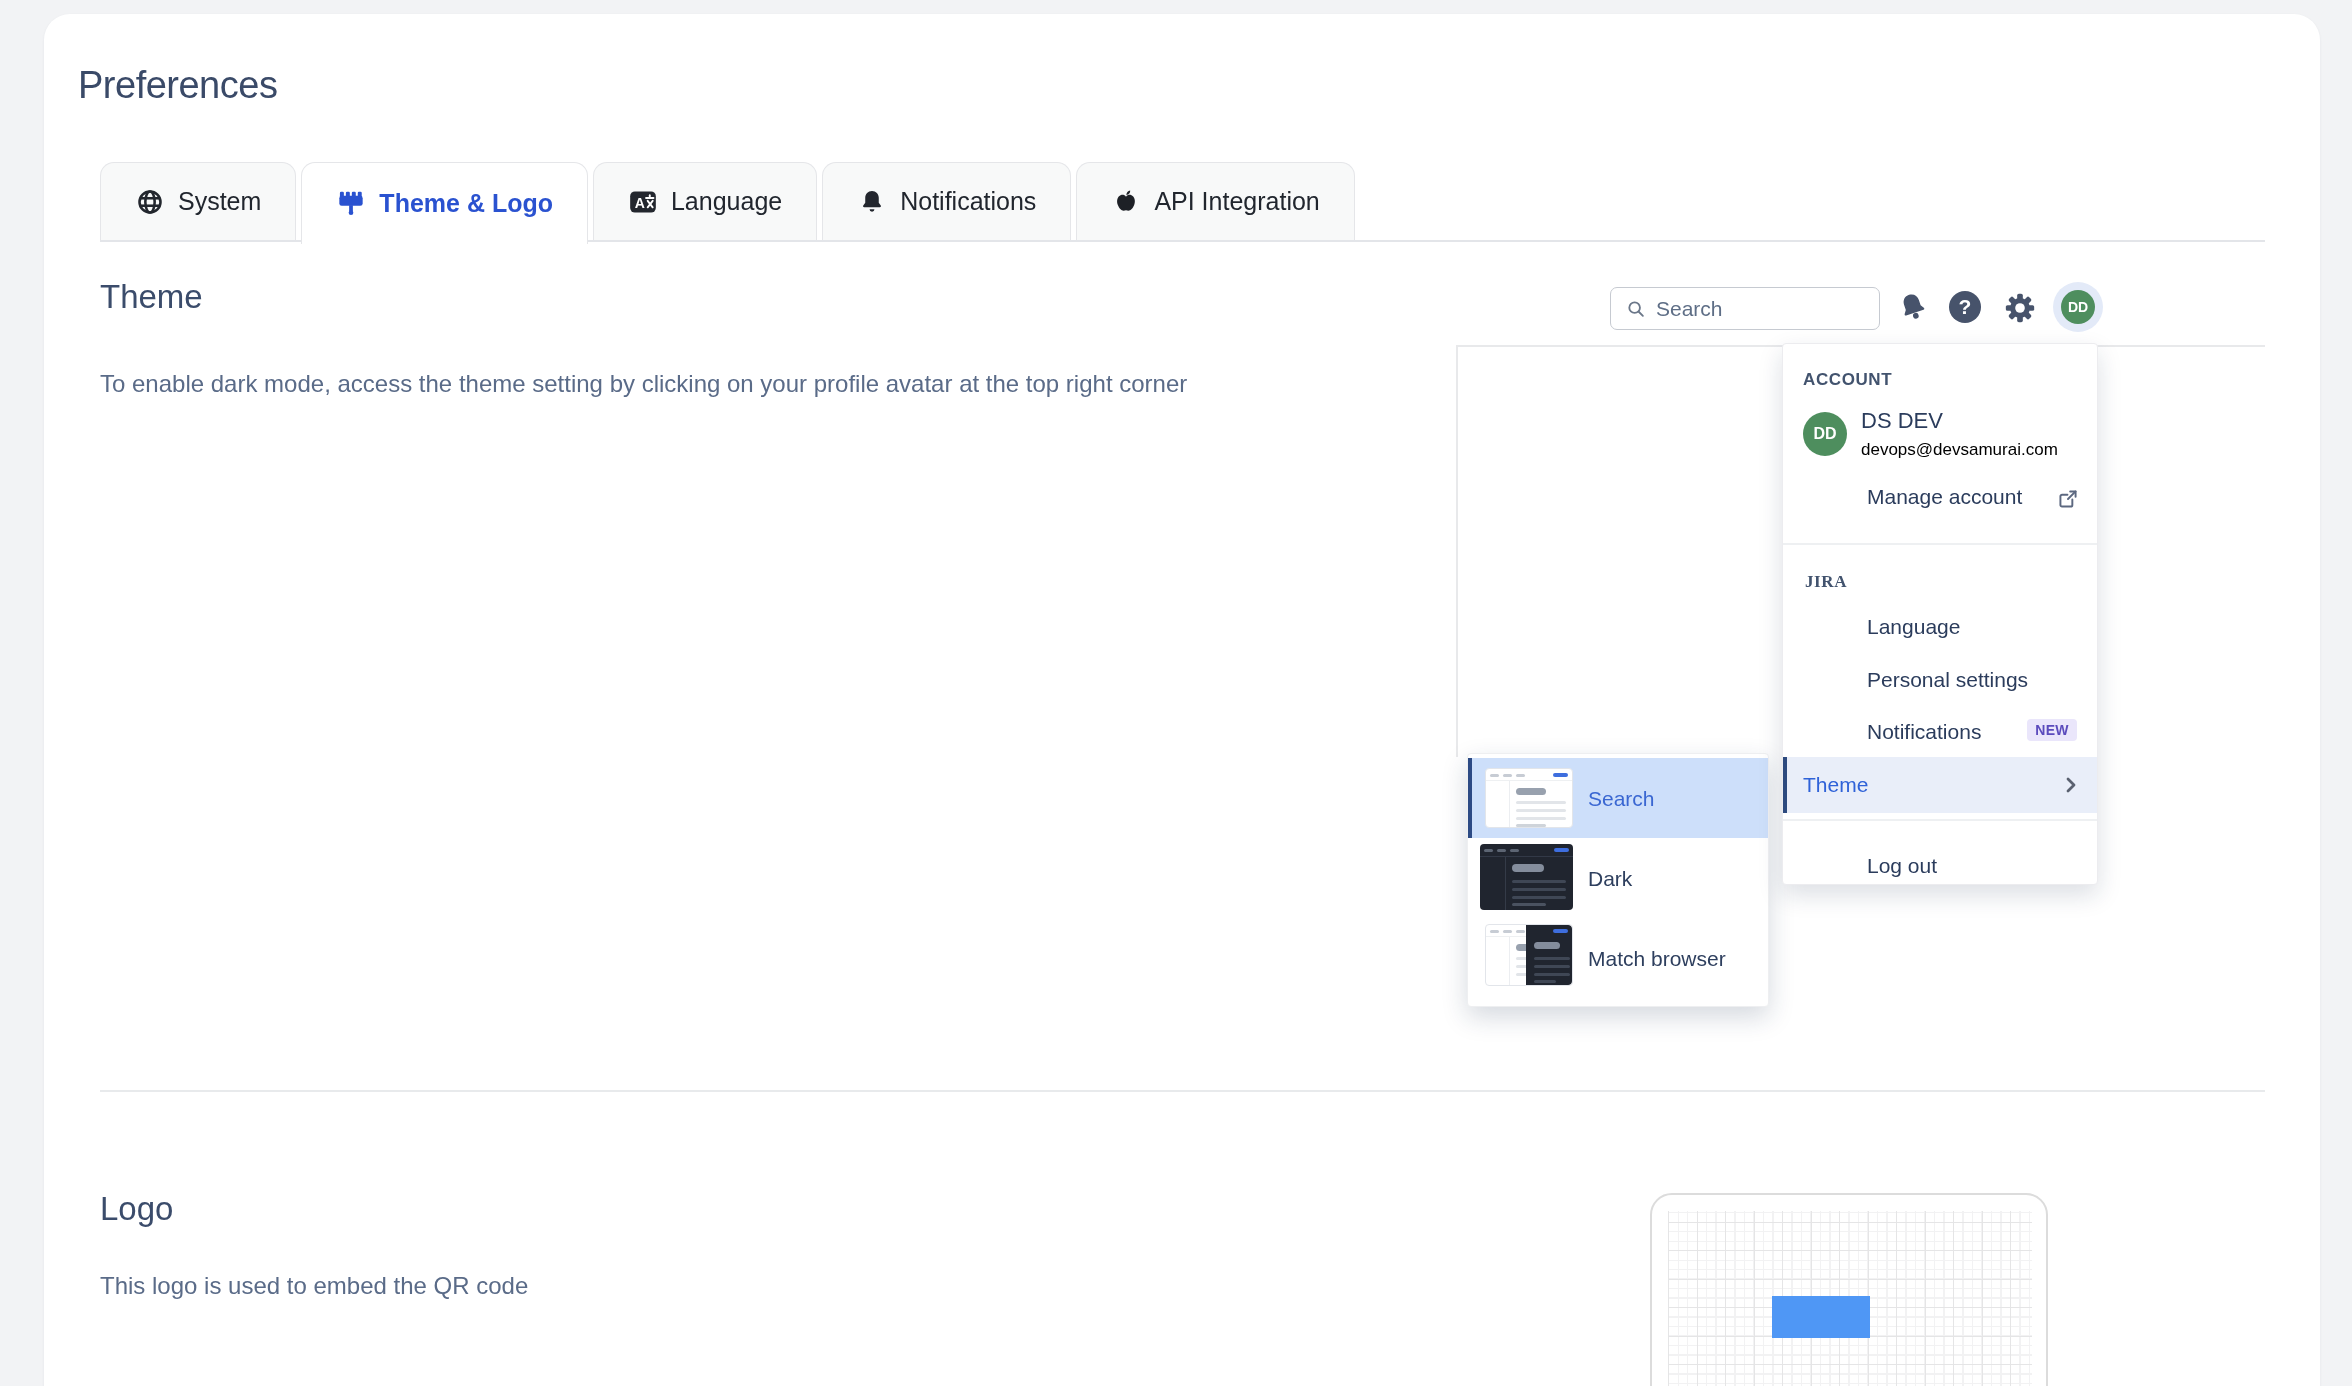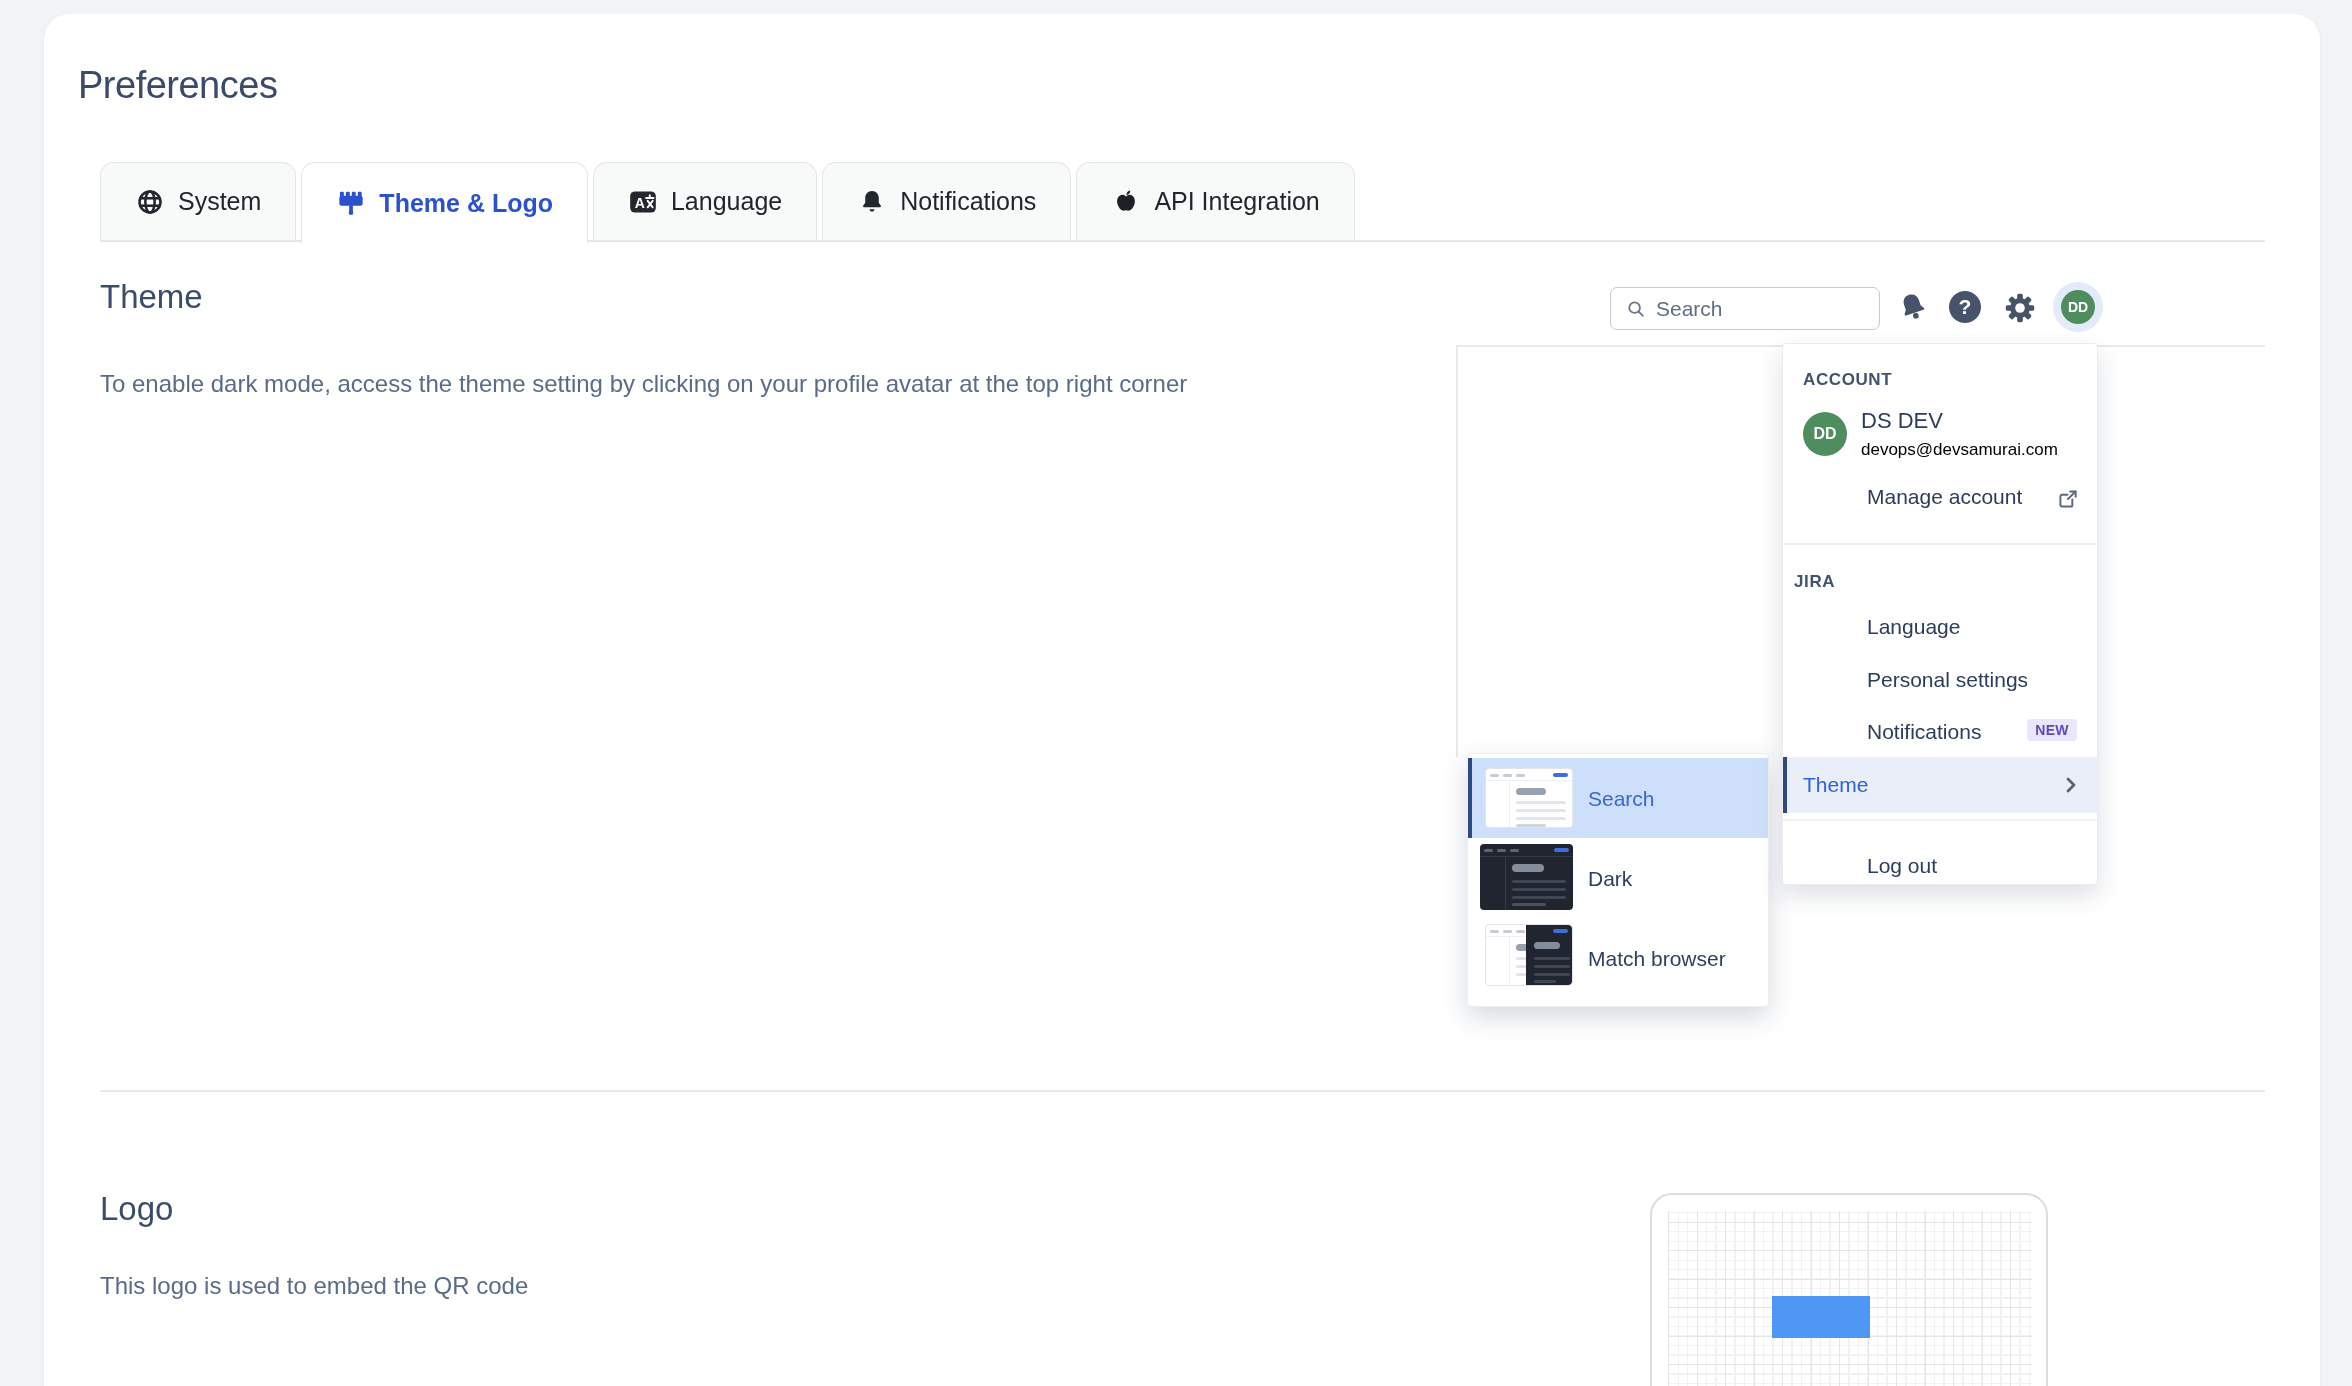--- a/index.html
+++ b/index.html
@@ -228,21 +228,21 @@
       <span>Manage account</span>
     </div>
     <div style="position:absolute; right:16px; top:142px;">
       <svg width="26" height="26" viewBox="0 0 24 24" fill="none" stroke="#5c6880" stroke-width="1.8" stroke-linecap="round" stroke-linejoin="round">
         <path d="M16 12.5v5a1.5 1.5 0 0 1-1.5 1.5h-8A1.5 1.5 0 0 1 5 17.5v-8A1.5 1.5 0 0 1 6.5 8h5"></path>
         <path d="M14 5h5v5"></path>
           <path d="M19 5l-7 7"></path>
       </svg>
     </div>
     <div class="menu-divider" style="top:199px;"></div>
-    <div class="group-label" style="top:228px; left:11px;">JIRA</div>
+    <div class="group-label" style="top:228px; left:22px;font-family:Liberation Serif, serif;">JIRA</div>
     <div class="menu-item" style="top:261px;">
       <span>Language</span>
     </div>
     <div class="menu-item" style="top:314px;">
       <span>Personal settings</span>
     </div>
     <div class="menu-item" style="top:366px;">
       <span>Notifications</span>
     </div>
     <div class="badge-new">NEW</div>

